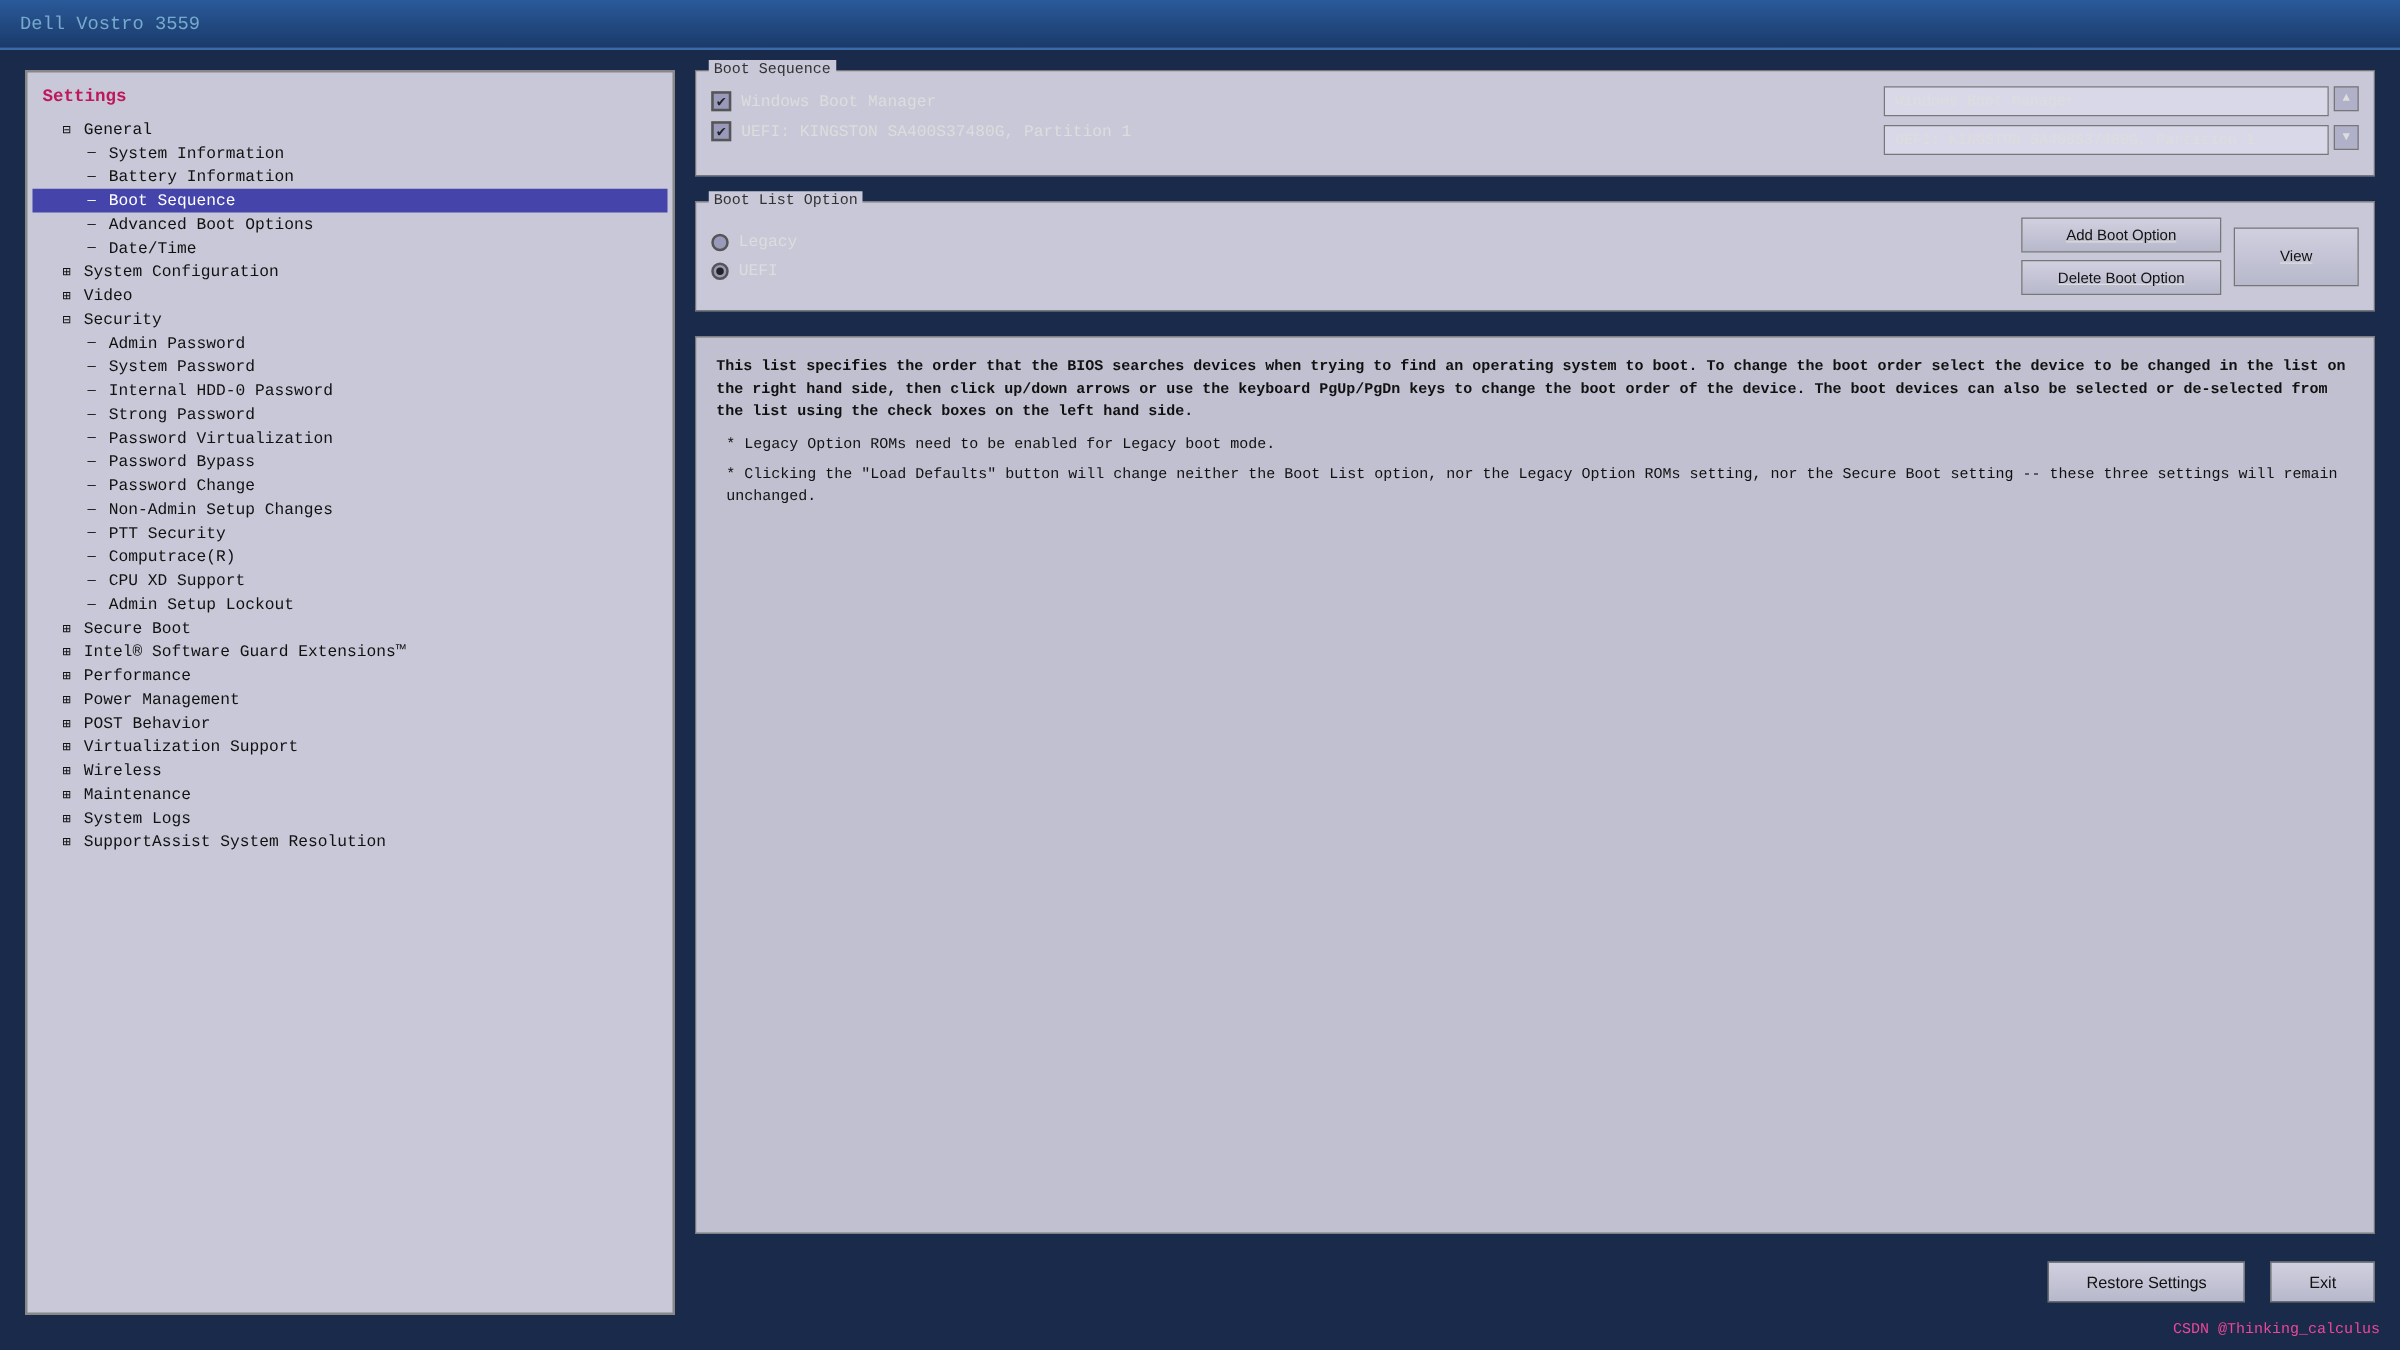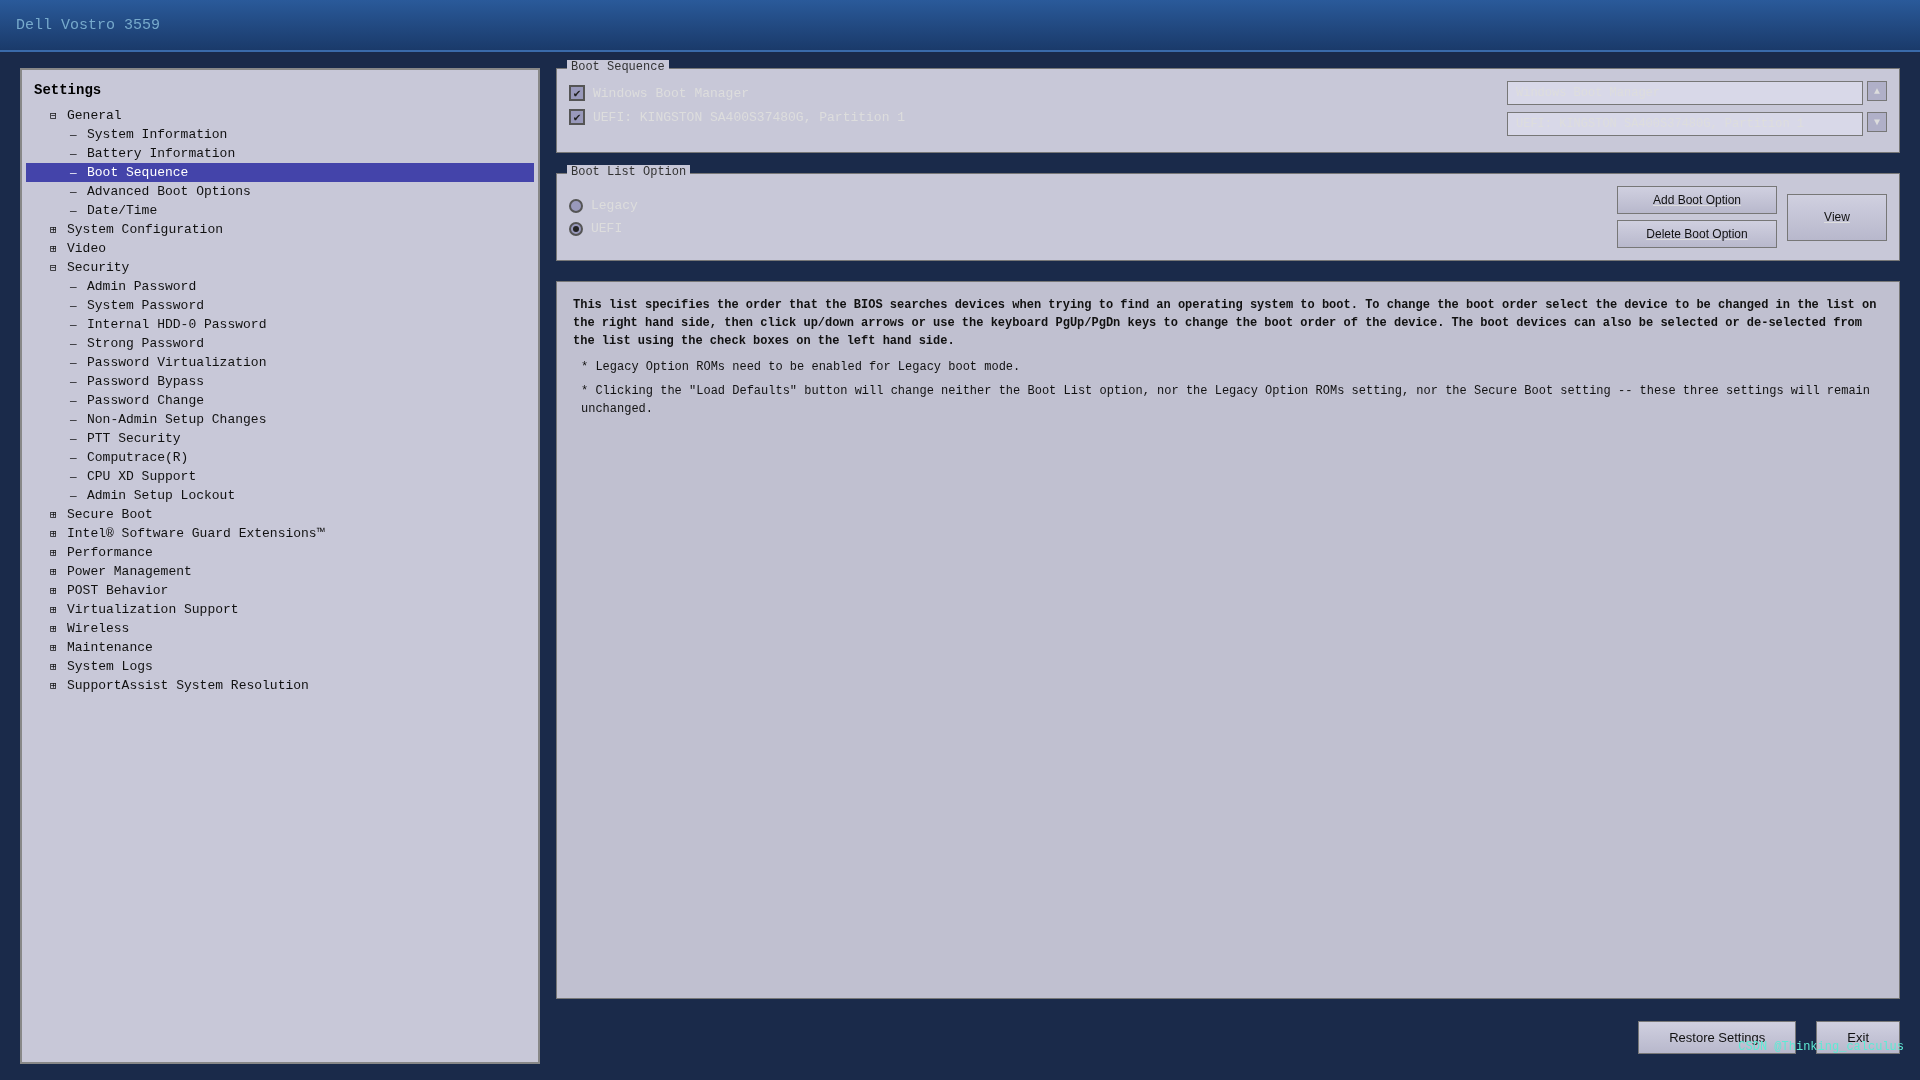--- a/index.html
+++ b/index.html
@@ -12,21 +12,21 @@
       height: 1080px;
       overflow: hidden;
       position: relative;
     }
     
     #titlebar {
       background: linear-gradient(to bottom, #2a5a9a, #1a3a6a);
       color: #7ac;
       padding: 8px 16px;
       font-size: 15px;
-      height: 52px;
+      height: 40px;
       display: flex;
       align-items: center;
       border-bottom: 2px solid #3a6aaa;
     }
     
     #main-container {
       display: flex;
       padding: 16px 20px;
       gap: 16px;
       height: calc(1080px - 52px);
@@ -38,21 +38,21 @@
       background: #c8c8d8;
       border: 2px solid #888;
       color: #111;
       overflow-y: auto;
       padding: 8px 4px;
     }
     #sidebar-title {
       font-size: 14px;
       font-weight: bold;
       padding: 4px 8px 8px 8px;
-      color: #000000;
+      color: #be185d;
     }
     .tree-item {
       padding: 2px 4px;
       cursor: pointer;
       display: flex;
       align-items: center;
       gap: 3px;
       white-space: nowrap;
     }
     .tree-item.selected { background: #4444aa; color: #fff; }
@@ -175,23 +175,23 @@
       background: linear-gradient(to bottom, #d0d0e0, #b8b8cc);
       border: 1px solid #777;
       padding: 8px 30px;
       font-size: 13px;
       cursor: pointer;
       color: #111;
     }
     
     #watermark {
       position: fixed;
-      bottom: 26px;
+      bottom: 10px;
       right: 16px;
-      color: #5eead4;
+      color: #ec4899;
       font-size: 12px;
     }
     
     .section-wrapper {
       background: #c8c8d8;
       border: 1px solid #777;
       padding: 12px;
       position: relative;
       margin-bottom: 8px;
     }

